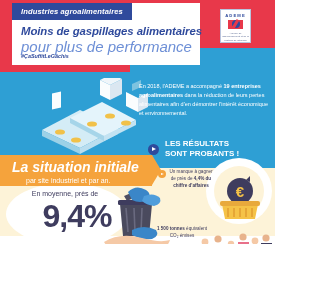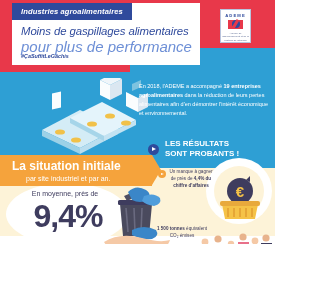--- a/index.html
+++ b/index.html
@@ -64,21 +64,21 @@
     font-weight: bold;
     font-style: italic;
     letter-spacing: 0.1px;
     padding: 4px 9px 4px 9px;
     white-space: nowrap;
   }
   .title-main {
     position: absolute; left: 9px; top: 22px;
     color: #2f4a9c;
     font-size: 11.4px;
-    font-weight: normal;
+    font-weight: bold;
     font-style: italic;
     letter-spacing: -0.1px;
     white-space: nowrap;
   }
   .title-sub {
     position: absolute; left: 9px; top: 35px;
     color: #6d8fd6;
     font-size: 15px;
     font-style: italic;
     white-space: nowrap;
@@ -187,22 +187,23 @@
   .orange-tip {
     position: absolute; left: 152px; top: 155px;
     width: 0; height: 0;
     border-top: 15.5px solid transparent;
     border-bottom: 15.5px solid transparent;
     border-left: 9px solid #f5a33c;
     z-index: 5;
   }
   .orange-title {
     color: #ffffff;
-    font-size: 12px;
-    font-weight: bold;
+    font-size: 14px;
+    font-weight: bold;
+    font-style: italic;
     white-space: nowrap;
   }
   .orange-sub {
     color: #ffffff;
     font-size: 7px;
     margin-top: 2px;
     margin-left: 14px;
     white-space: nowrap;
   }
 
@@ -216,21 +217,21 @@
   }
   .stat-lead {
     position: absolute; left: 0; top: 190px;
     width: 130px;
     text-align: center;
     color: #3e3c5e;
     font-size: 7px;
     z-index: 6;
   }
   .stat-value {
-    position: absolute; left: 3px; top: 198px;
+    position: absolute; left: 12px; top: 198px;
     width: 130px;
     text-align: center;
     color: #3e3c5e;
     font-size: 32px;
     font-weight: bold;
     letter-spacing: -1px;
     z-index: 6;
   }
   .navy-label {
     position: absolute; left: 0; top: 243px;

